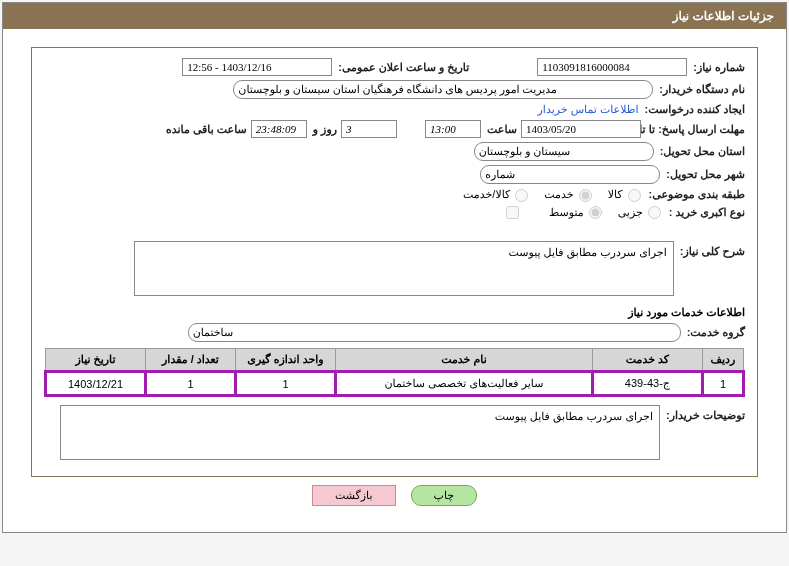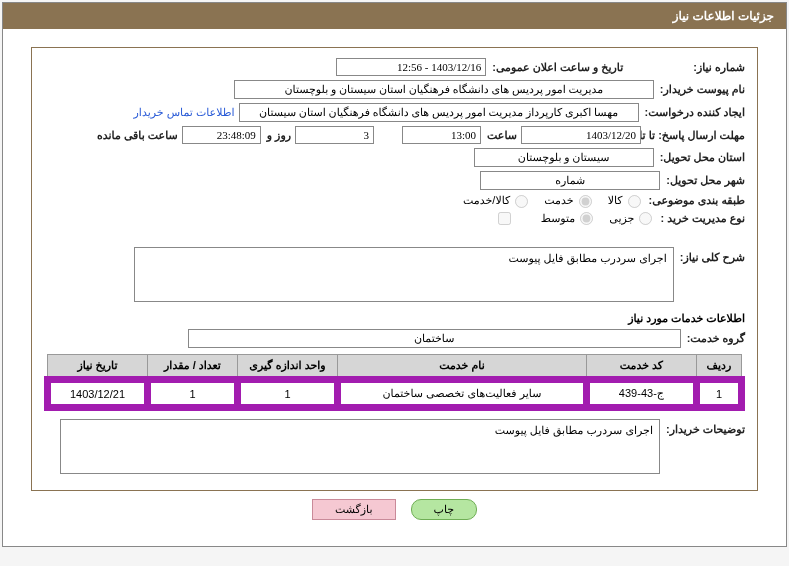--- a/index.html
+++ b/index.html
@@ -47,25 +47,25 @@
   white-space: nowrap;
   padding-left: 2px;
 }
 .field {
   border: 1px solid #888;
   background: #fff;
   padding: 2px 4px;
   font-size: 11px;
   min-height: 18px;
   font-family: Tahoma;
-  text-align: right;
-}
-.field.right { text-align: center; }
+  text-align: left;
+}
+.field.right { text-align: left; border-radius: 9px; }
 .link { color: #2a5bd7; cursor: pointer; }
-.w80 { width: 79px; }
+.w80 { width: 56px; font-style: italic; }
 .w120 { width: 120px; }
 .w150 { width: 150px; }
 .w180 { width: 180px; }
 
 .radio-row label { margin-left: 10px; }
 .chk { margin: 0 2px; vertical-align: middle;}
 
 .section-head {
   font-weight: bold;
   margin: 10px 0 4px 0;
@@ -88,21 +88,21 @@
 .services-table th {
   background: #d6d6d6;
   border: 1px solid #999;
   padding: 4px 6px;
   font-weight: bold;
   text-align: center;
   font-size: 11px;
   margin-left: 16px;
 }
 .services-table td {
-  border: 7px solid #a21caf;
+  border: 3px solid #a21caf;
   padding: 4px 16px;
   text-align: center;
   font-size: 11px;
 }
 
 .buyer-desc-box {
   border: 1px solid #888;
   min-height: 55px;
   padding: 4px 6px;
   background: #fff;
@@ -172,39 +172,39 @@
         </svg>
       </div>
       <span>AriaTender</span>
         <span class="dotnet">.<span>net</span></span>
     </div>
 
     <div class="panel">
 
       <div class="row">
         <span class="lbl">شماره نیاز:</span>
+        <span class="field w150">1103091816000084</span>
         <span style="width:60px"></span>
         <span class="lbl">تاریخ و ساعت اعلان عمومی:</span>
         <span class="field w150">1403/12/16 - 12:56</span>
       </div>
 
       <div class="row">
-        <span class="lbl">نام پیوست خریدار:</span>
+        <span class="lbl">نام دستگاه خریدار:</span>
         <span class="field right" style="width:420px">مدیریت امور پردیس های دانشگاه فرهنگیان استان سیستان و بلوچستان</span>
       </div>
 
       <div class="row">
         <span class="lbl">ایجاد کننده درخواست:</span>
-        <span class="field right" style="width:400px">مهسا اکبری کارپرداز مدیریت امور پردیس های دانشگاه فرهنگیان استان سیستان</span>
         <span class="link">اطلاعات تماس خریدار</span>
       </div>
 
       <div class="row">
         <span class="lbl" style="width:100px">مهلت ارسال پاسخ: تا تاریخ:</span>
-        <span class="field w120">1403/12/20</span>
+        <span class="field w120">1403/05/20</span>
         <span class="lbl">ساعت</span>
         <span class="field w80">13:00</span>
         <span style="width:20px"></span>
         <span class="field w80">3</span>
         <span class="lbl">روز و</span>
         <span class="field w80">23:48:09</span>
         <span class="lbl">ساعت باقی مانده</span>
       </div>
 
       <div class="row">
@@ -218,21 +218,21 @@
       </div>
 
       <div class="row radio-row">
         <span class="lbl">طبقه بندی موضوعی:</span>
         <label><input type="radio" class="chk" disabled="" style=""> <span>کالا</span></label>
         <label><input type="radio" class="chk" checked="" disabled="" style=""> <span>خدمت</span></label>
         <label><input type="radio" class="chk" disabled="" style=""> <span>کالا/خدمت</span></label>
       </div>
 
       <div class="row radio-row">
-        <span class="lbl">نوع مدیریت خرید :</span>
+        <span class="lbl">نوع اکبری خرید :</span>
         <label><input type="radio" class="chk" disabled="" style=""> <span>جزیی</span></label>
         <label><input type="radio" class="chk" checked="" disabled="" style=""> <span>متوسط</span></label>
         <span style="width:10px"></span>
         <label><input type="checkbox" class="chk" disabled="" style=""> </label>
       </div>
 
       <div style="height:18px"></div>
 
       <div class="row" style="align-items:flex-start">
         <span class="lbl" style="padding-top:4px">شرح کلی نیاز:</span>

